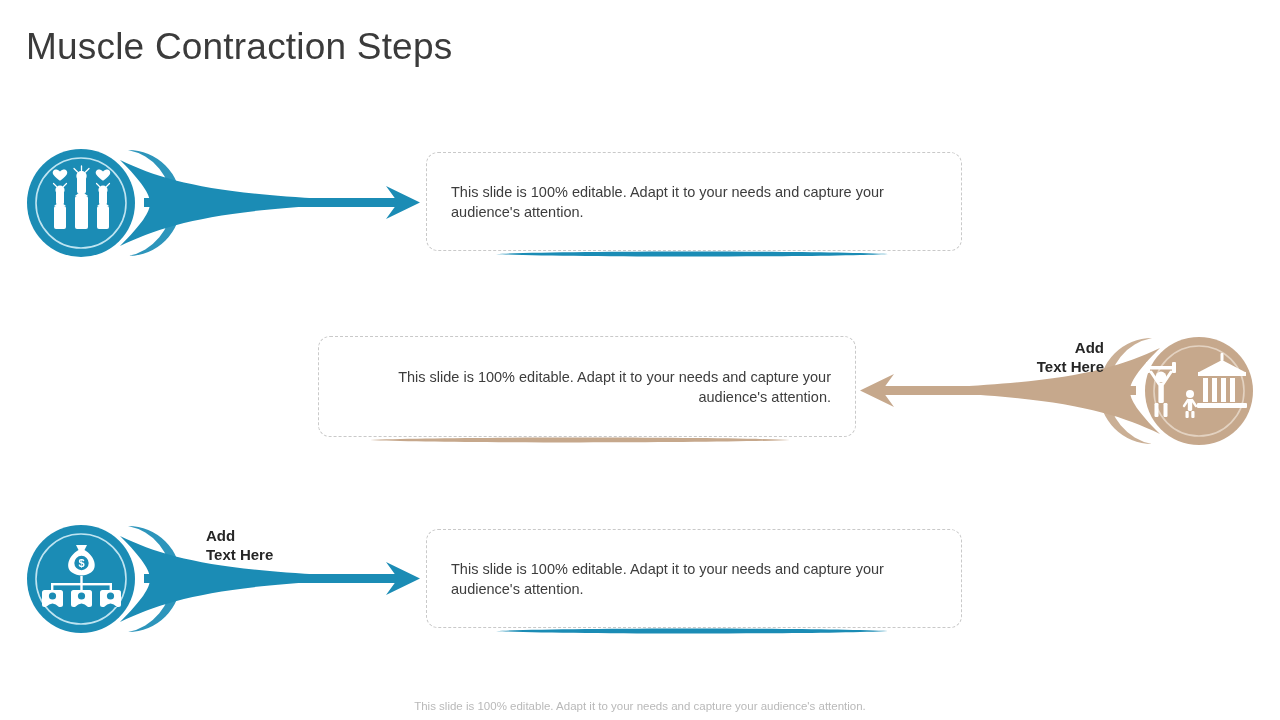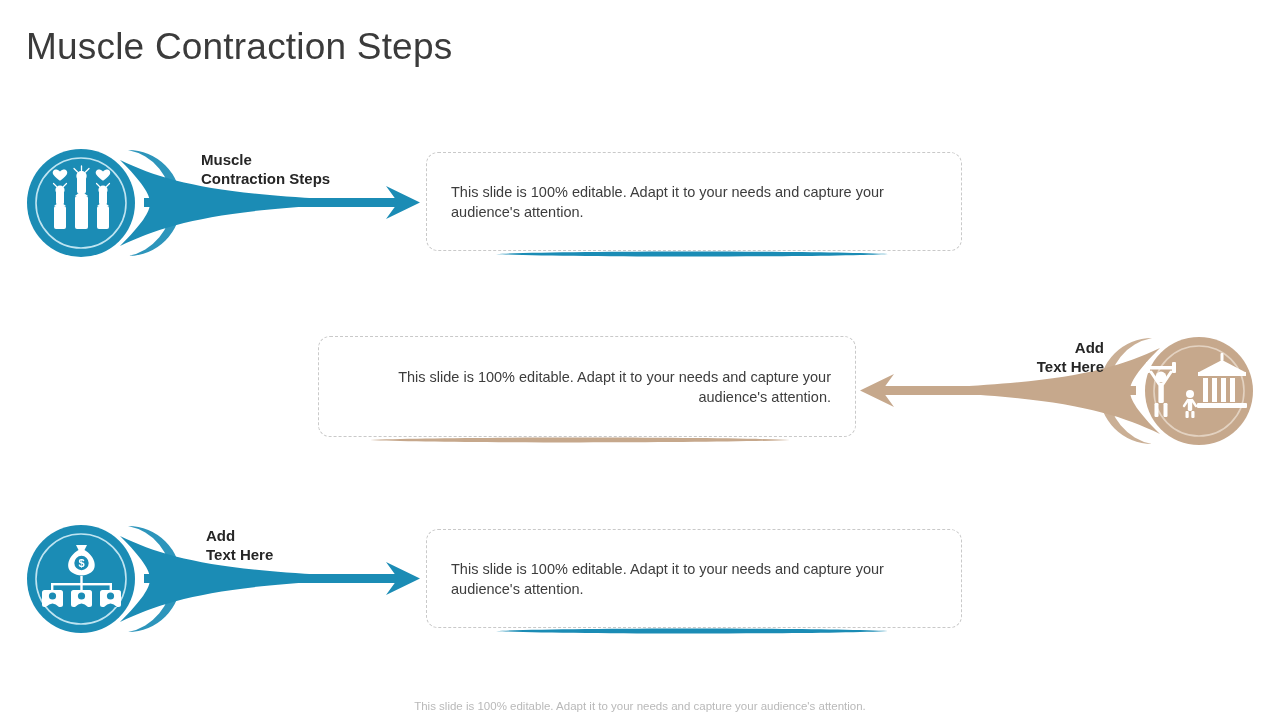--- a/index.html
+++ b/index.html
@@ -149,22 +149,20 @@
         <path d="M73,68 q6,-6 12,0 Z"></path>
         <rect x="75" y="52" width="8" height="15" rx="2.8"></rect>
         <circle cx="79" cy="52" r="4.6"></circle>
         <path d="M75.5,48.5 l-3,-3 M82.5,48.5 l3,-3" stroke="#ffffff" stroke-width="1.2" fill="none" stroke-linecap="round"></path>
 
         <path d="M79,33.5 c-4.5,-4.6 -9,-0.6 -6.6,3.2 c1.6,2.5 5.1,4.9 6.6,6 c1.5,-1.1 5,-3.5 6.6,-6 c2.4,-3.8 -2.1,-7.8 -6.6,-3.2 Z"></path>
       </g>
     </svg>
   </div>
 
-  <div class="step-label">Muscle
-Contraction Steps</div>
 
   <div class="card">
     <div class="card-text">This slide is 100% editable. Adapt it to your needs and capture your audience's attention.</div>
   </div>
 
   <div class="card-underline">
     <svg width="392" height="8" viewBox="0 0 392 8" xmlns="http://www.w3.org/2000/svg" preserveAspectRatio="none">
       <path d="M0,4 C60,0.6 330,0.6 392,4 C330,7.4 60,7.4 0,4 Z" fill="#1b8cb5"></path>
     </svg>
   </div>

